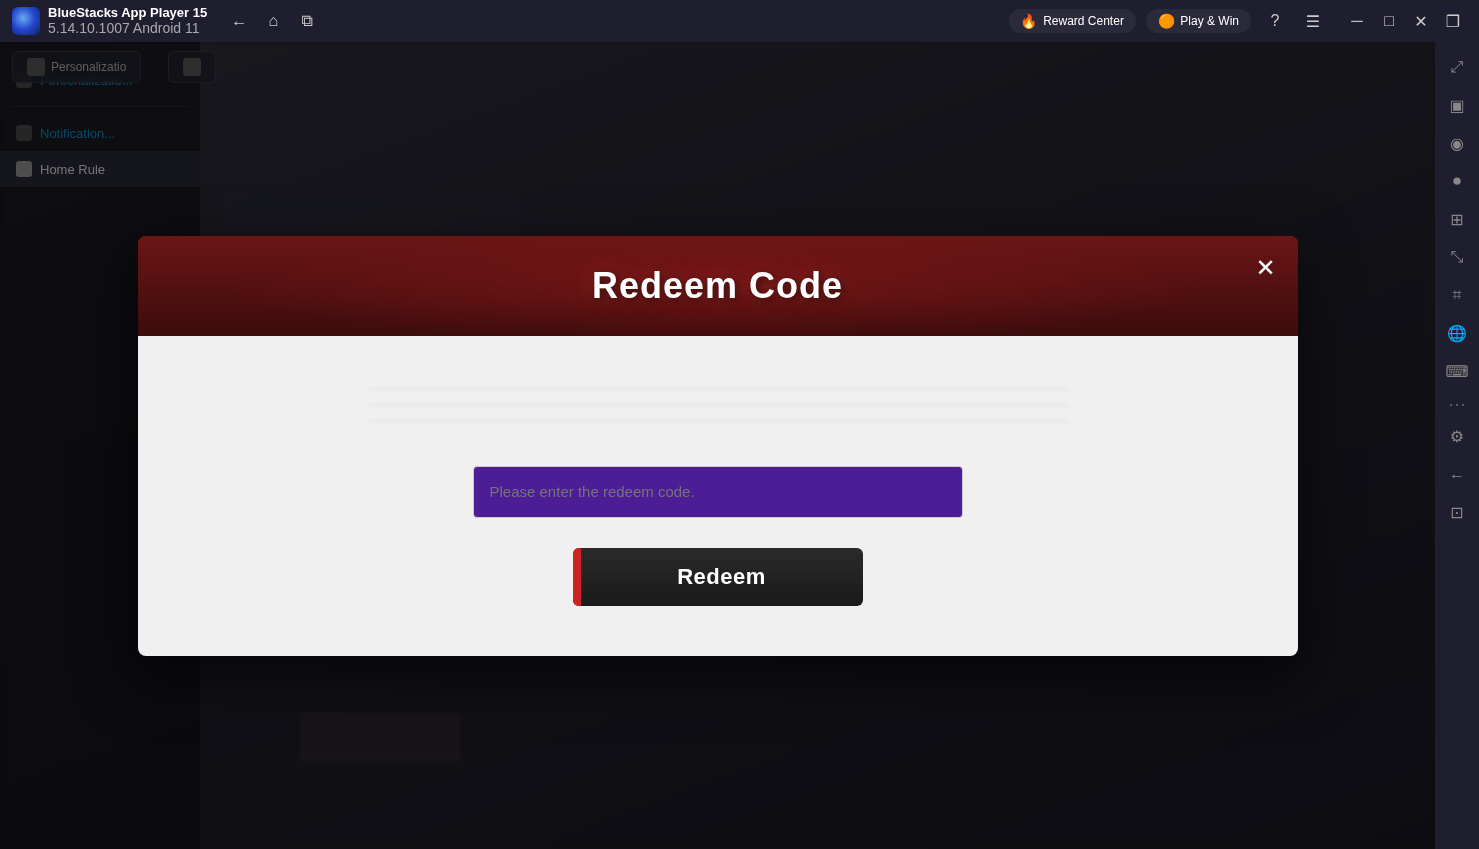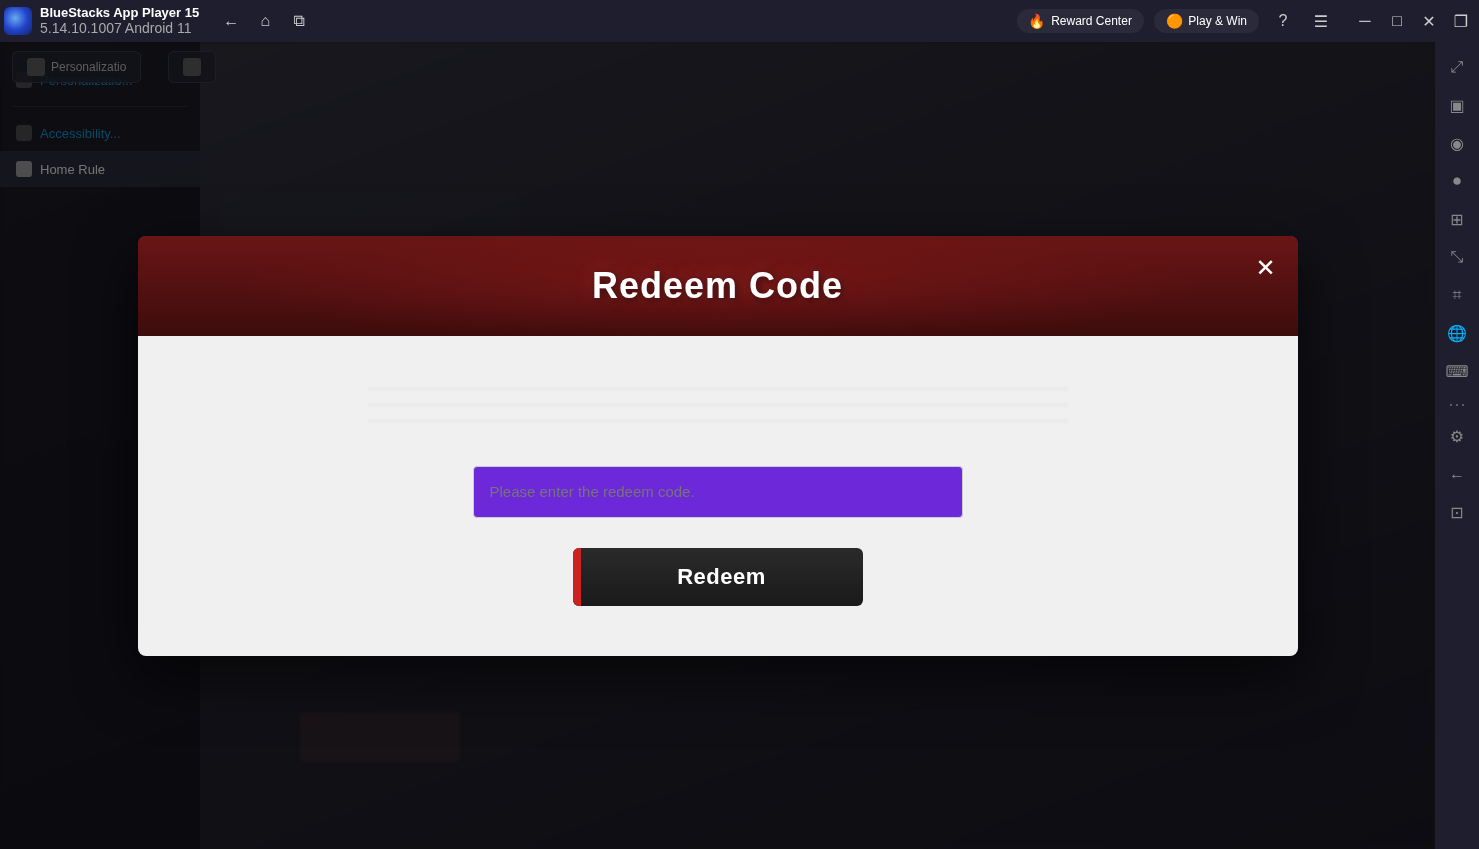--- a/index.html
+++ b/index.html
@@ -14,21 +14,21 @@
     }
 
     
     .titlebar {
       position: absolute;
       top: 0; left: 0; right: 0;
       height: 42px;
       background: #1e1e2e;
       display: flex;
       align-items: center;
-      padding: 0 4px;
+      padding: 0 12px;
       z-index: 100;
     }
     .titlebar-logo {
       width: 28px; height: 28px;
       background: radial-gradient(circle at 40% 40%, #6ae, #24c, #126);
       border-radius: 6px;
       margin-right: 8px;
       flex-shrink: 0;
     }
     .titlebar-appname {
@@ -300,21 +300,21 @@
     }
 
     .redeem-input {
       width: 490px;
       height: 52px;
       border: 1.5px solid #ccc;
       border-radius: 4px;
       padding: 0 16px;
       font-size: 15px;
       color: #aaa;
-      background: #6d28d9;
+      background: #4c1d95;
       outline: none;
     }
 
     .confirm-btn {
       width: 290px;
       height: 58px;
       background: linear-gradient(180deg, #2a2a2a 0%, #1a1a1a 100%);
       border: none;
       border-radius: 6px;
       color: #fff;
@@ -464,21 +464,21 @@
   <div class="bg-layer"></div>
 
   <div class="left-panel">
     <div class="left-panel-item">
       <div class="lp-icon"></div>
       <span>Personalizatio...</span>
     </div>
     <div class="lp-separator"></div>
     <div class="left-panel-item">
       <div class="lp-icon"></div>
-      <span>Accessibility...</span>
+      <span>Notification...</span>
     </div>
     <div class="left-panel-item active">
       <div class="lp-icon" style="background:#aaa;"></div>
       <span>Home Rule</span>
     </div>
   </div>
 
   <div class="content-area">
     <div class="content-placeholder blur-rect-1"></div>
     <div class="content-placeholder blur-rect-2"></div>

